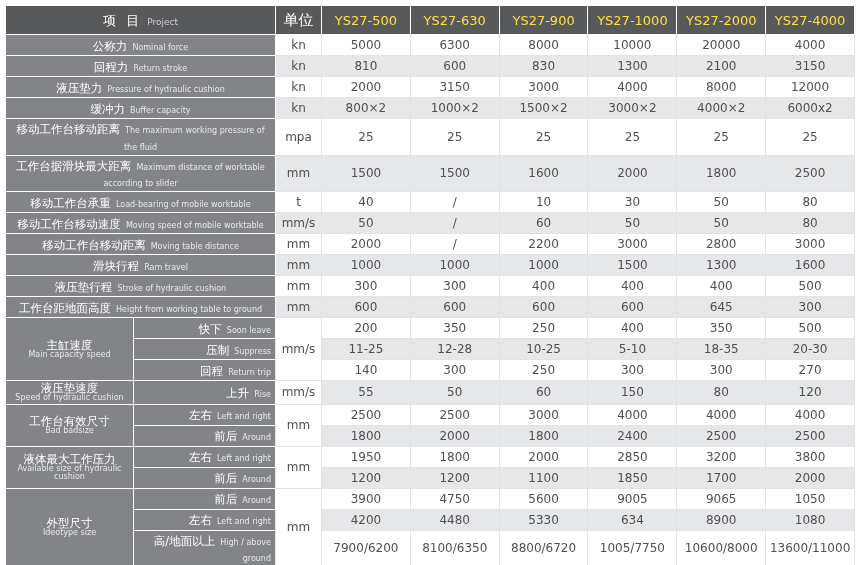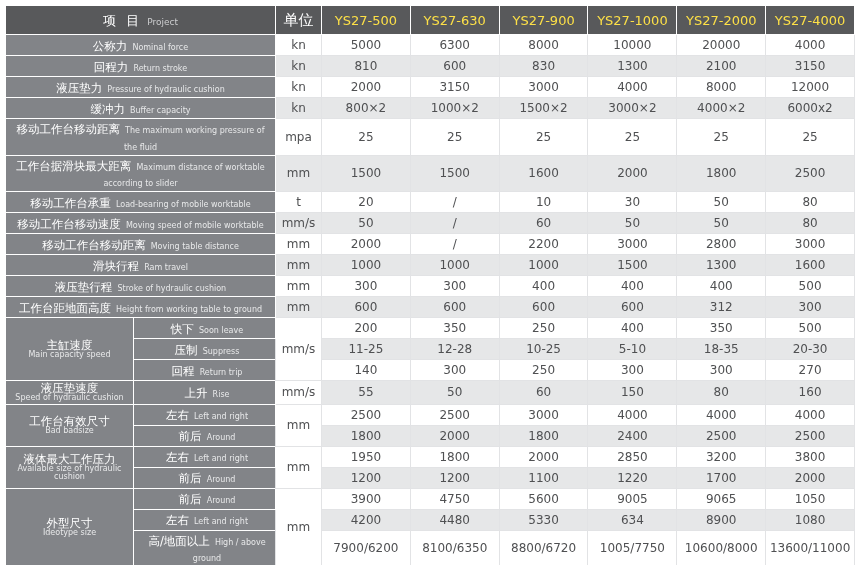--- a/index.html
+++ b/index.html
@@ -33,21 +33,21 @@
 
   .lbl {
     background:#828488; color:#fff;
     border:1px solid #fff;
     text-align:center;
     padding:1px 4px;
     line-height:1.05;
   }
   .lbl .zh { font-size:11.5px; }
   .lbl .en { font-size:8px; color:#e8e9ea; }
-  .lbl.sub { text-align:center; padding-left:9px; }
+  .lbl.sub { text-align:right; padding-left:9px; }
   .lbl.group .zh, .lbl.group .en { display:block; }
   .lbl.group { text-align:center;margin-left:32px; }
 
   .unit, .val {
     border:1px solid #e2e3e5;
     color:#4f5052;
     font-size:12px;
     text-align:center;
     white-space:nowrap;
   }
@@ -142,21 +142,21 @@
           <td class="val g">1500</td>
           <td class="val g">1500</td>
           <td class="val g">1600</td>
           <td class="val g">2000</td>
           <td class="val g">1800</td>
           <td class="val g">2500</td>
         </tr>
         <tr class="row">
           <td class="lbl simple" colspan="2"><span class="zh">移动工作台承重</span> <span class="en">Load-bearing of mobile worktable</span></td>
           <td class="unit w">t</td>
-          <td class="val w">20</td>
+          <td class="val w">40</td>
           <td class="val w">/</td>
           <td class="val w">10</td>
           <td class="val w">30</td>
           <td class="val w">50</td>
           <td class="val w">80</td>
         </tr>
         <tr class="row">
           <td class="lbl simple" colspan="2"><span class="zh">移动工作台移动速度</span> <span class="en">Moving speed of mobile worktable</span></td>
           <td class="unit g">mm/s</td>
           <td class="val g">50</td>
@@ -196,21 +196,21 @@
           <td class="val w">400</td>
           <td class="val w">500</td>
         </tr>
         <tr class="row">
           <td class="lbl simple" colspan="2"><span class="zh">工作台距地面高度</span> <span class="en">Height from working table to ground</span></td>
           <td class="unit g">mm</td>
           <td class="val g">600</td>
           <td class="val g">600</td>
           <td class="val g">600</td>
           <td class="val g">600</td>
-          <td class="val g">312</td>
+          <td class="val g">645</td>
           <td class="val g">300</td>
         </tr>
         <tr class="row">
           <td class="lbl group" rowspan="3">
             <span class="zh">主缸速度</span> 
             <span class="en">Main capacity speed</span>
           </td>
           <td class="lbl sub"><span class="zh">快下</span> <span class="en">Soon leave</span></td>
           <td class="unit span" rowspan="3">mm/s</td>
           <td class="val w">200</td>
@@ -243,21 +243,21 @@
             <span class="zh">液压垫速度</span> 
             <span class="en">Speed of hydraulic cushion</span>
           </td>
           <td class="lbl sub"><span class="zh">上升</span> <span class="en">Rise</span></td>
           <td class="unit span" rowspan="1">mm/s</td>
           <td class="val g">55</td>
           <td class="val g">50</td>
           <td class="val g">60</td>
           <td class="val g">150</td>
           <td class="val g">80</td>
-          <td class="val g">160</td>
+          <td class="val g">120</td>
         </tr>
         <tr class="row">
           <td class="lbl group" rowspan="2">
             <span class="zh">工作台有效尺寸</span> 
             <span class="en">Bad badsize</span>
           </td>
           <td class="lbl sub"><span class="zh">左右</span> <span class="en">Left and right</span></td>
           <td class="unit span" rowspan="2">mm</td>
           <td class="val w">2500</td>
           <td class="val w">2500</td>
@@ -287,21 +287,21 @@
           <td class="val w">2000</td>
           <td class="val w">2850</td>
           <td class="val w">3200</td>
           <td class="val w">3800</td>
         </tr>
         <tr class="row">
           <td class="lbl sub"><span class="zh">前后</span> <span class="en">Around</span></td>
           <td class="val g">1200</td>
           <td class="val g">1200</td>
           <td class="val g">1100</td>
-          <td class="val g">1220</td>
+          <td class="val g">1850</td>
           <td class="val g">1700</td>
           <td class="val g">2000</td>
         </tr>
         <tr class="row">
           <td class="lbl group" rowspan="3">
             <span class="zh">外型尺寸</span> 
             <span class="en">Ideotype size</span>
           </td>
           <td class="lbl sub"><span class="zh">前后</span> <span class="en">Around</span></td>
           <td class="unit span" rowspan="3">mm</td>

